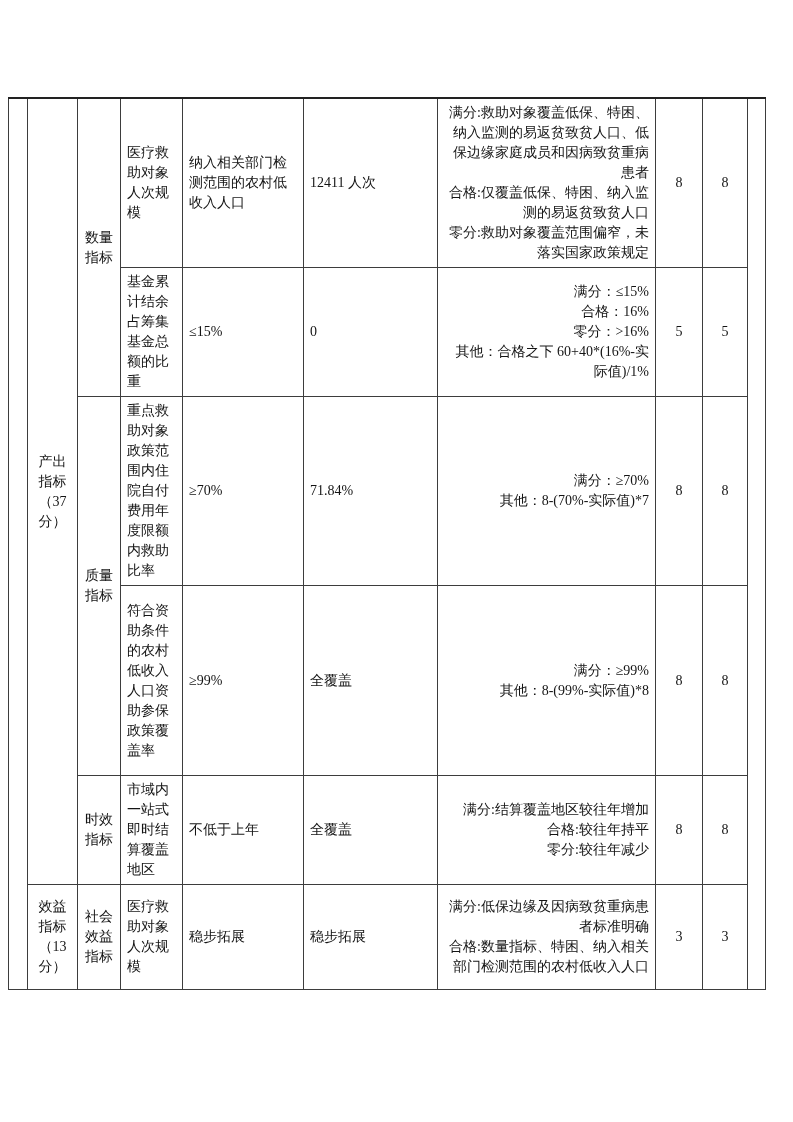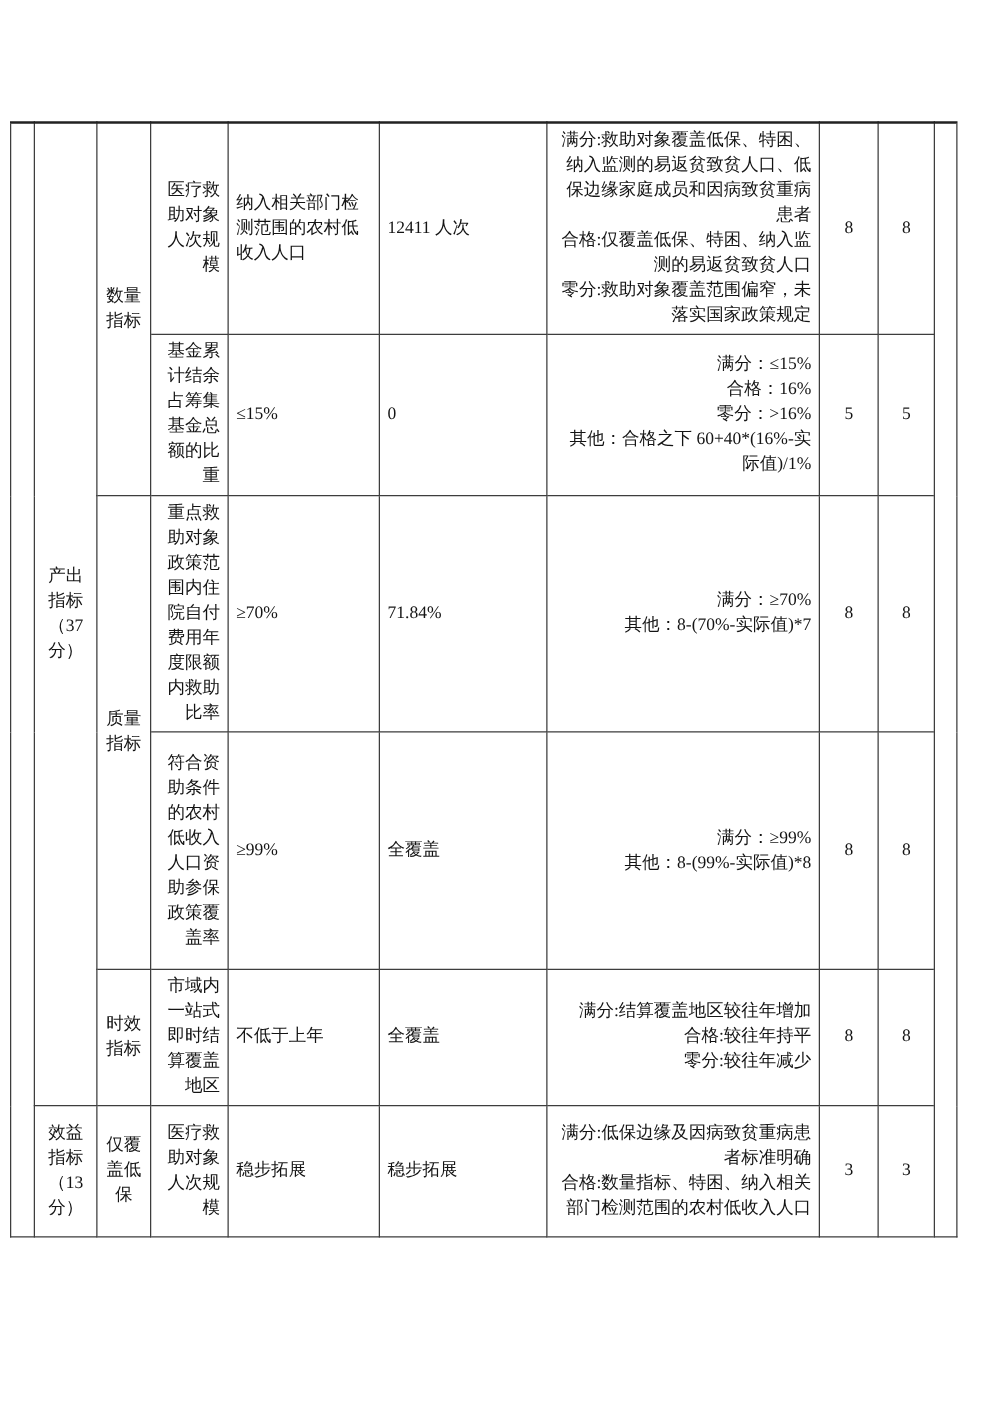--- a/index.html
+++ b/index.html
@@ -25,21 +25,21 @@
     border:1px solid #3d3d3d;
     padding:4px 6px;
     font-size:14px;
     line-height:20px;
     vertical-align:middle;
     word-break:break-all;
     overflow:hidden;
   }
   td.cat{text-align:center;padding:4px 8px;margin-top:12px;}
   td.sub{text-align:center;padding:4px 4px;margin-top:12px;}
-  td.name{text-align:right;}
+  td.name{text-align:left;}
   td.center{}
   td.left{text-align:left;}
   td.scoring{white-space:pre-line;text-align:right;padding:4px 7px;}
   td.score{text-align:center;}
   td.gutter{padding:0;}
 </style>
 </head>
 <body>
 
 <div class="page">
@@ -107,21 +107,21 @@
         <td class="center">不低于上年</td>
         <td class="center">全覆盖</td>
         <td class="scoring">满分:结算覆盖地区较往年增加
 合格:较往年持平
 零分:较往年减少</td>
         <td class="score">8</td>
         <td class="score">8</td>
       </tr>
       <tr style="height:105px">
         <td class="cat">效益指标（13分）</td>
-        <td class="sub">仅覆盖低保</td>
+        <td class="sub">社会效益指标</td>
         <td class="name">医疗救助对象人次规模</td>
         <td class="center">稳步拓展</td>
         <td class="center">稳步拓展</td>
         <td class="scoring">满分:低保边缘及因病致贫重病患者标准明确
 合格:数量指标、特困、纳入相关部门检测范围的农村低收入人口</td>
         <td class="score">3</td>
         <td class="score">3</td>
       </tr>
     </tbody>
   </table>

